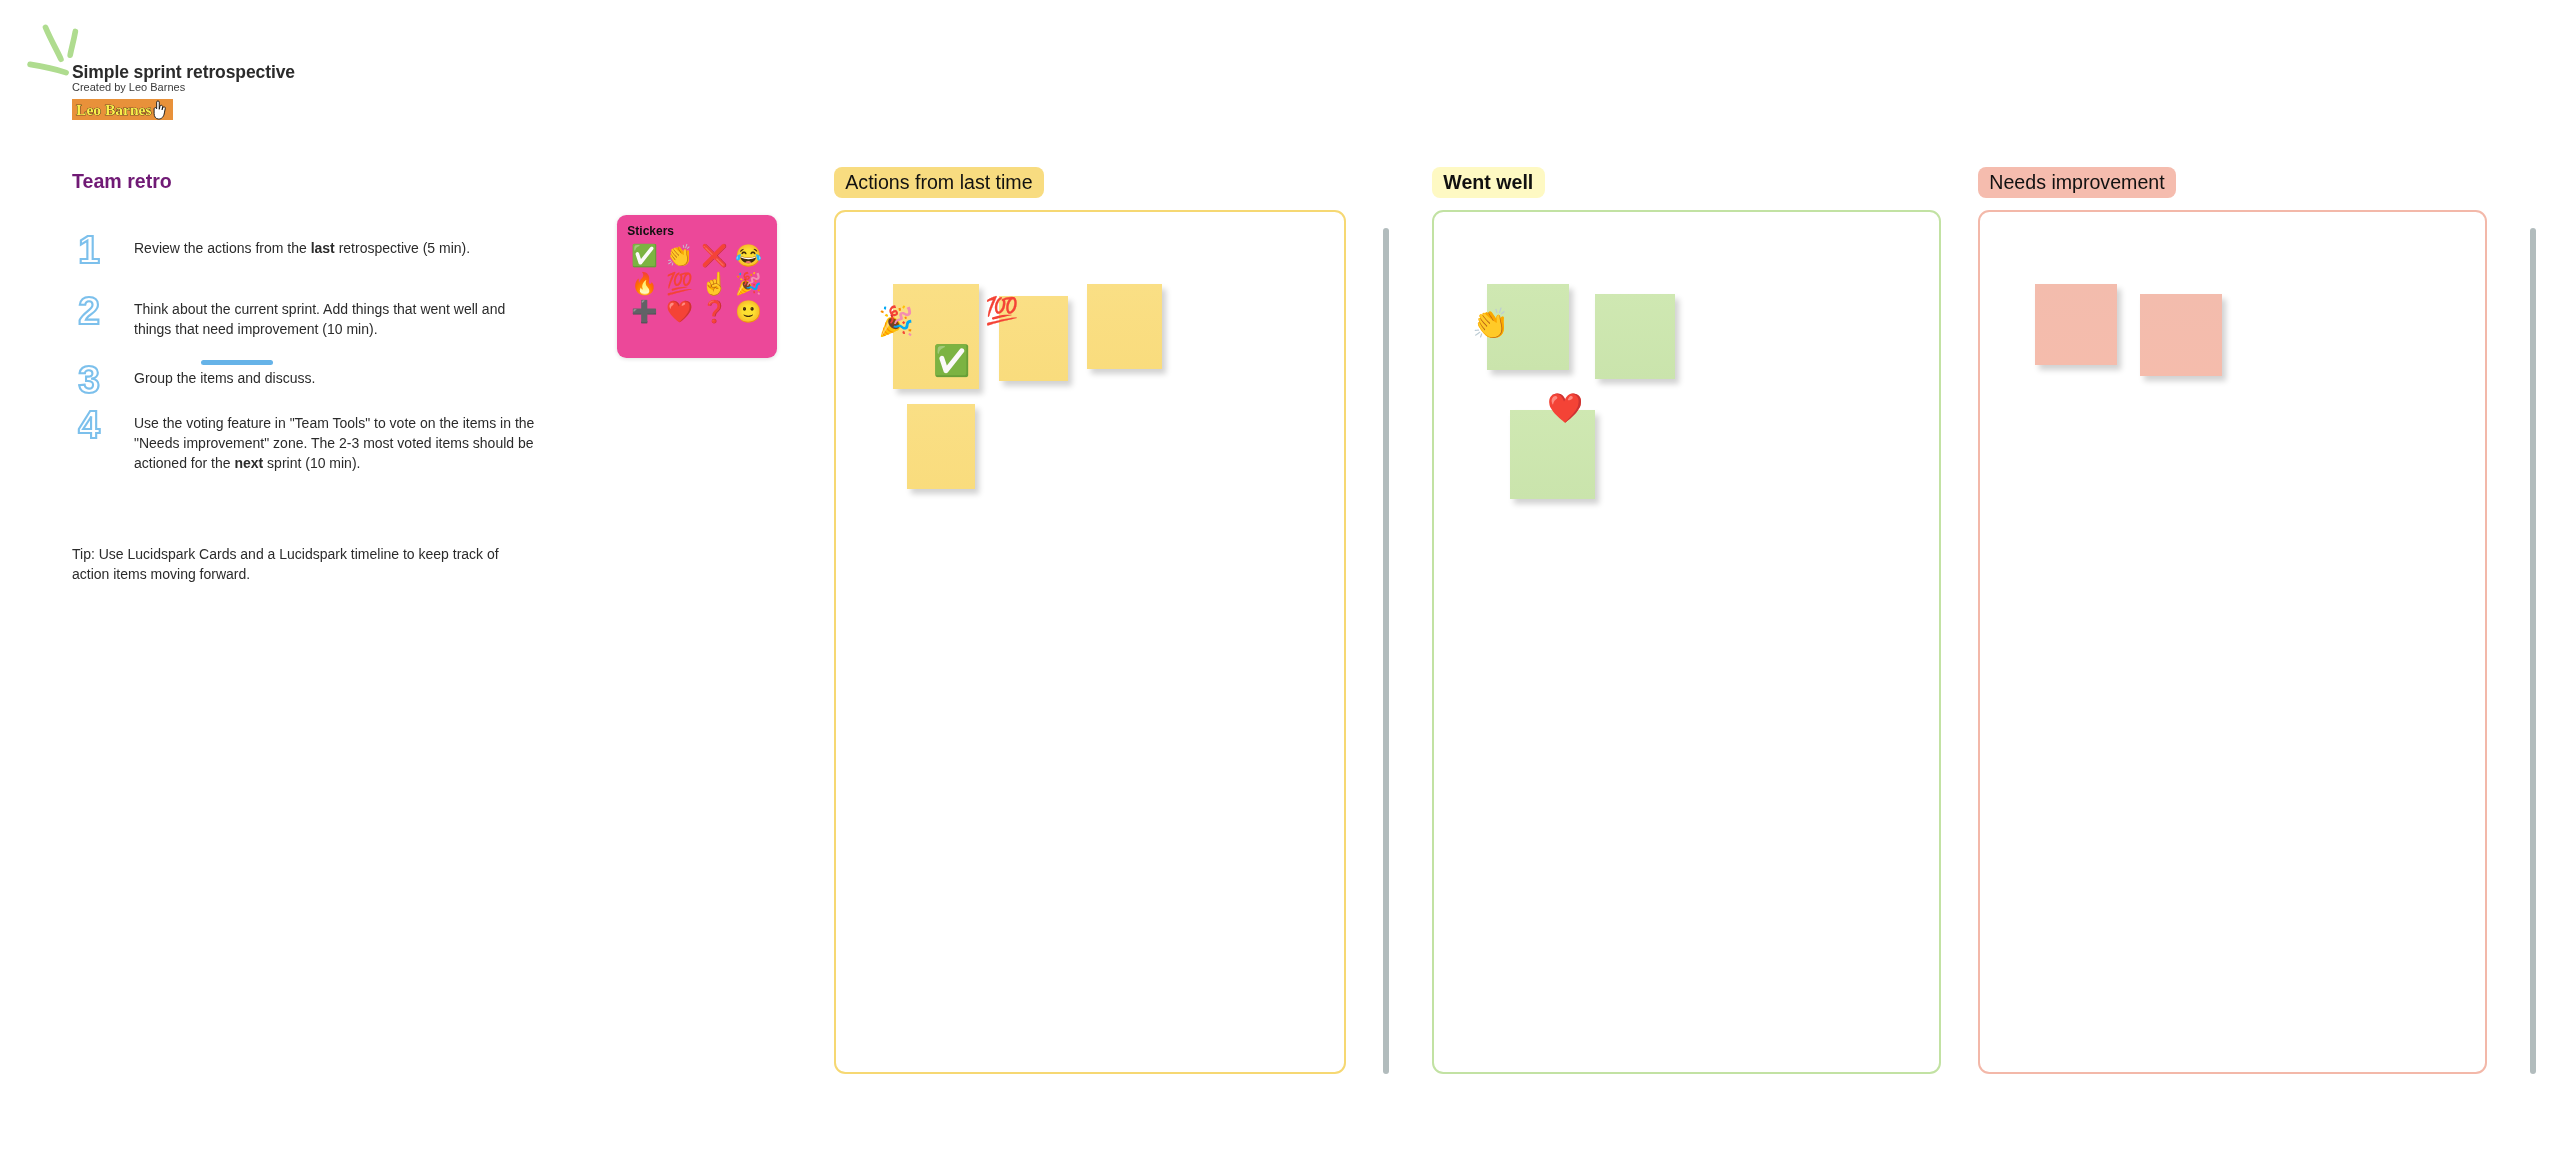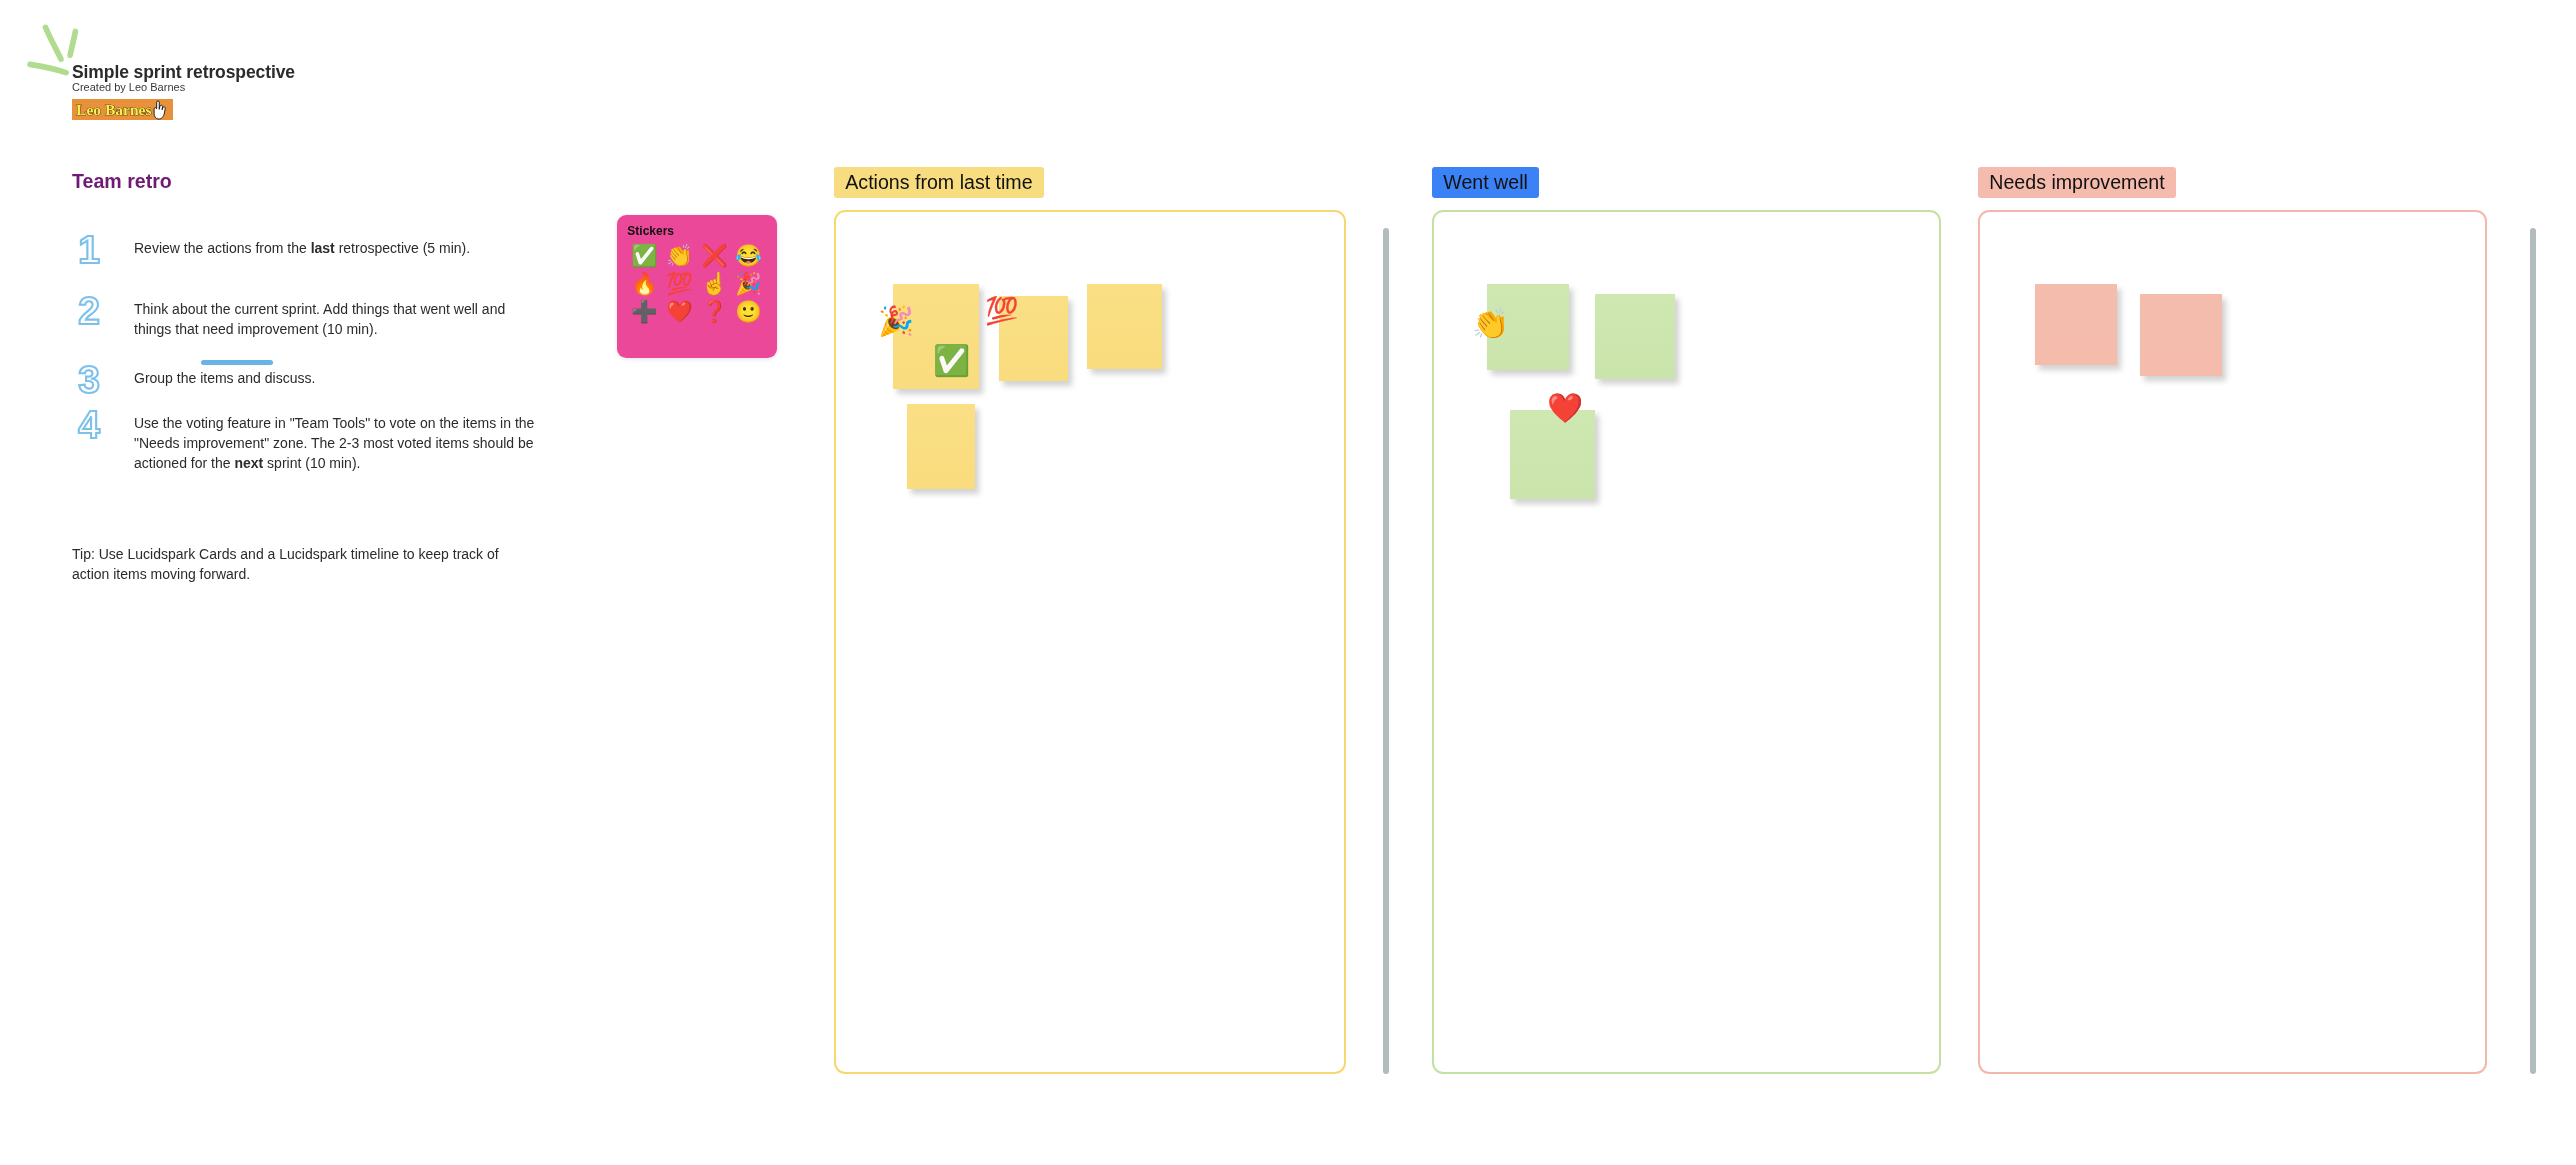--- a/index.html
+++ b/index.html
@@ -87,31 +87,31 @@
     font-size: 21.6px; line-height: 1.05; text-align: center; cursor: pointer;
     user-select: none;
   }
 
   
   .zone { position: absolute; }
   .zone-label {
     position: absolute; top: 0px; left: 0px;
     height: 31px; padding: 0 11.3px;
     display: flex; align-items: center;
-    border-radius: 3px;
+    border-radius: 8px;
     font-size: 19.6px; color: #111; white-space: nowrap;
   }
   .zone-frame {
     position: absolute; top: 43px; left: 0px;
     border-radius: 11.3px; background: #ffffff;
   }
 
   .z-yellow .zone-label { background: #F8DC80; }
   .z-yellow .zone-frame { border: 2.1px solid #F6D873; }
-  .z-green  .zone-label { background: #3b82f6; }
+  .z-green  .zone-label { background: #fef9c3; font-weight: bold; }
   .z-green  .zone-frame { border: 2.1px solid #C2E2A3; }
   .z-red    .zone-label { background: #F5BCAE; }
   .z-red    .zone-frame { border: 2.1px solid #F3B8A9; }
 
   
   .divider {
     position: absolute; width: 6.2px; border-radius: 3.1px; background: #B2BCBD;
   }
 
   

